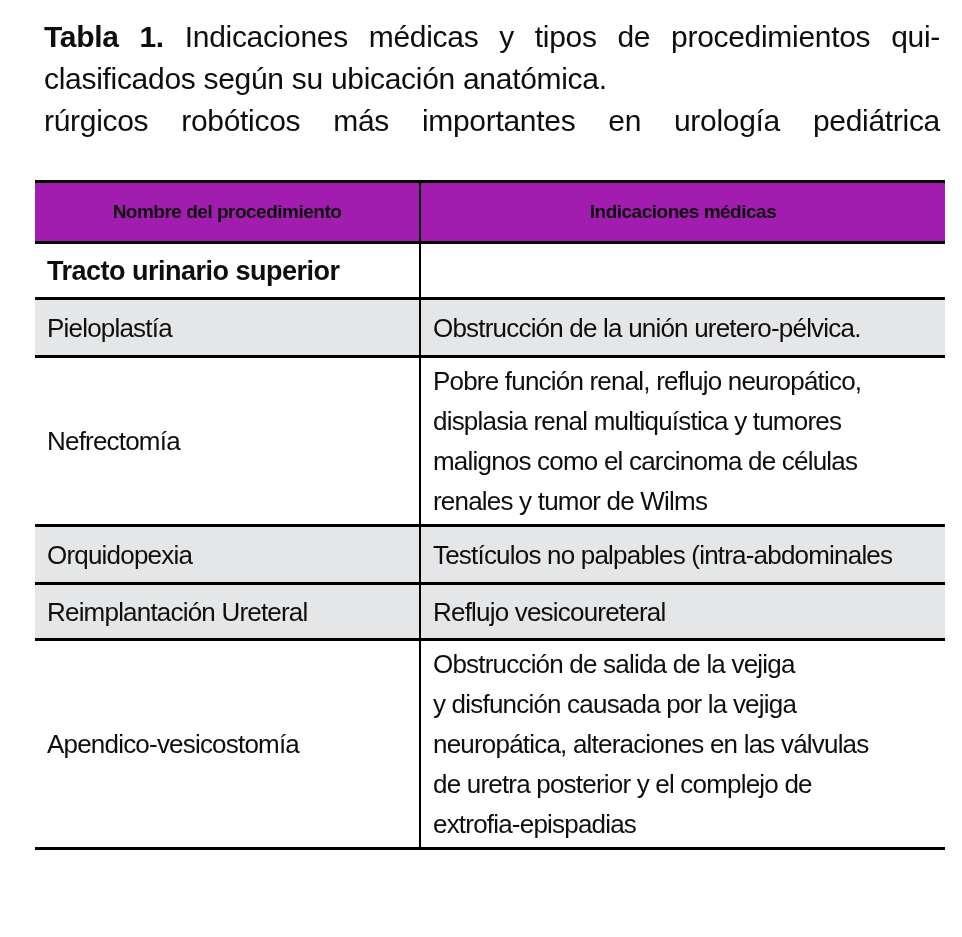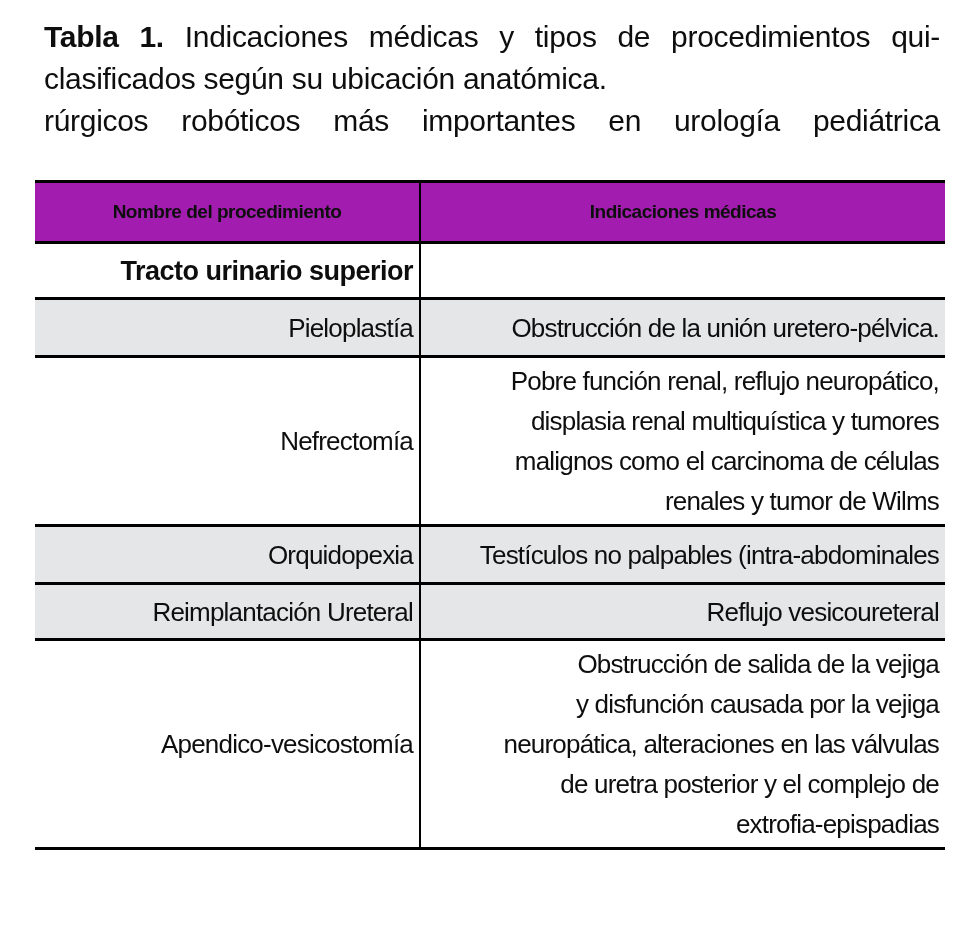--- a/index.html
+++ b/index.html
@@ -64,26 +64,26 @@
     letter-spacing: -0.5px;
     text-align: center;
     height: 54px;
     padding: 2px 6px;
   }
 
   .proc-table td {
     font-size: 26px;
     letter-spacing: -0.8px;
     line-height: 40px;
-    text-align: right;
+    text-align: left;
     padding: 3px 6px 3px 12px;
   }
   .proc-table td.c2 {
     white-space: pre-line;
-    padding-left: 18px;
+    padding-left: 12px;
   }
 
   tr.shaded td { background: #e5e6e7; }
   tr.section td.c1 { font-weight: bold; font-size: 27px; letter-spacing: -0.5px; }
 
   tr.h56  { height: 56px;  }
   tr.h58  { height: 58px;  }
   tr.h162 { height: 162px; }
   tr.h206 { height: 206px; }
 </style>

